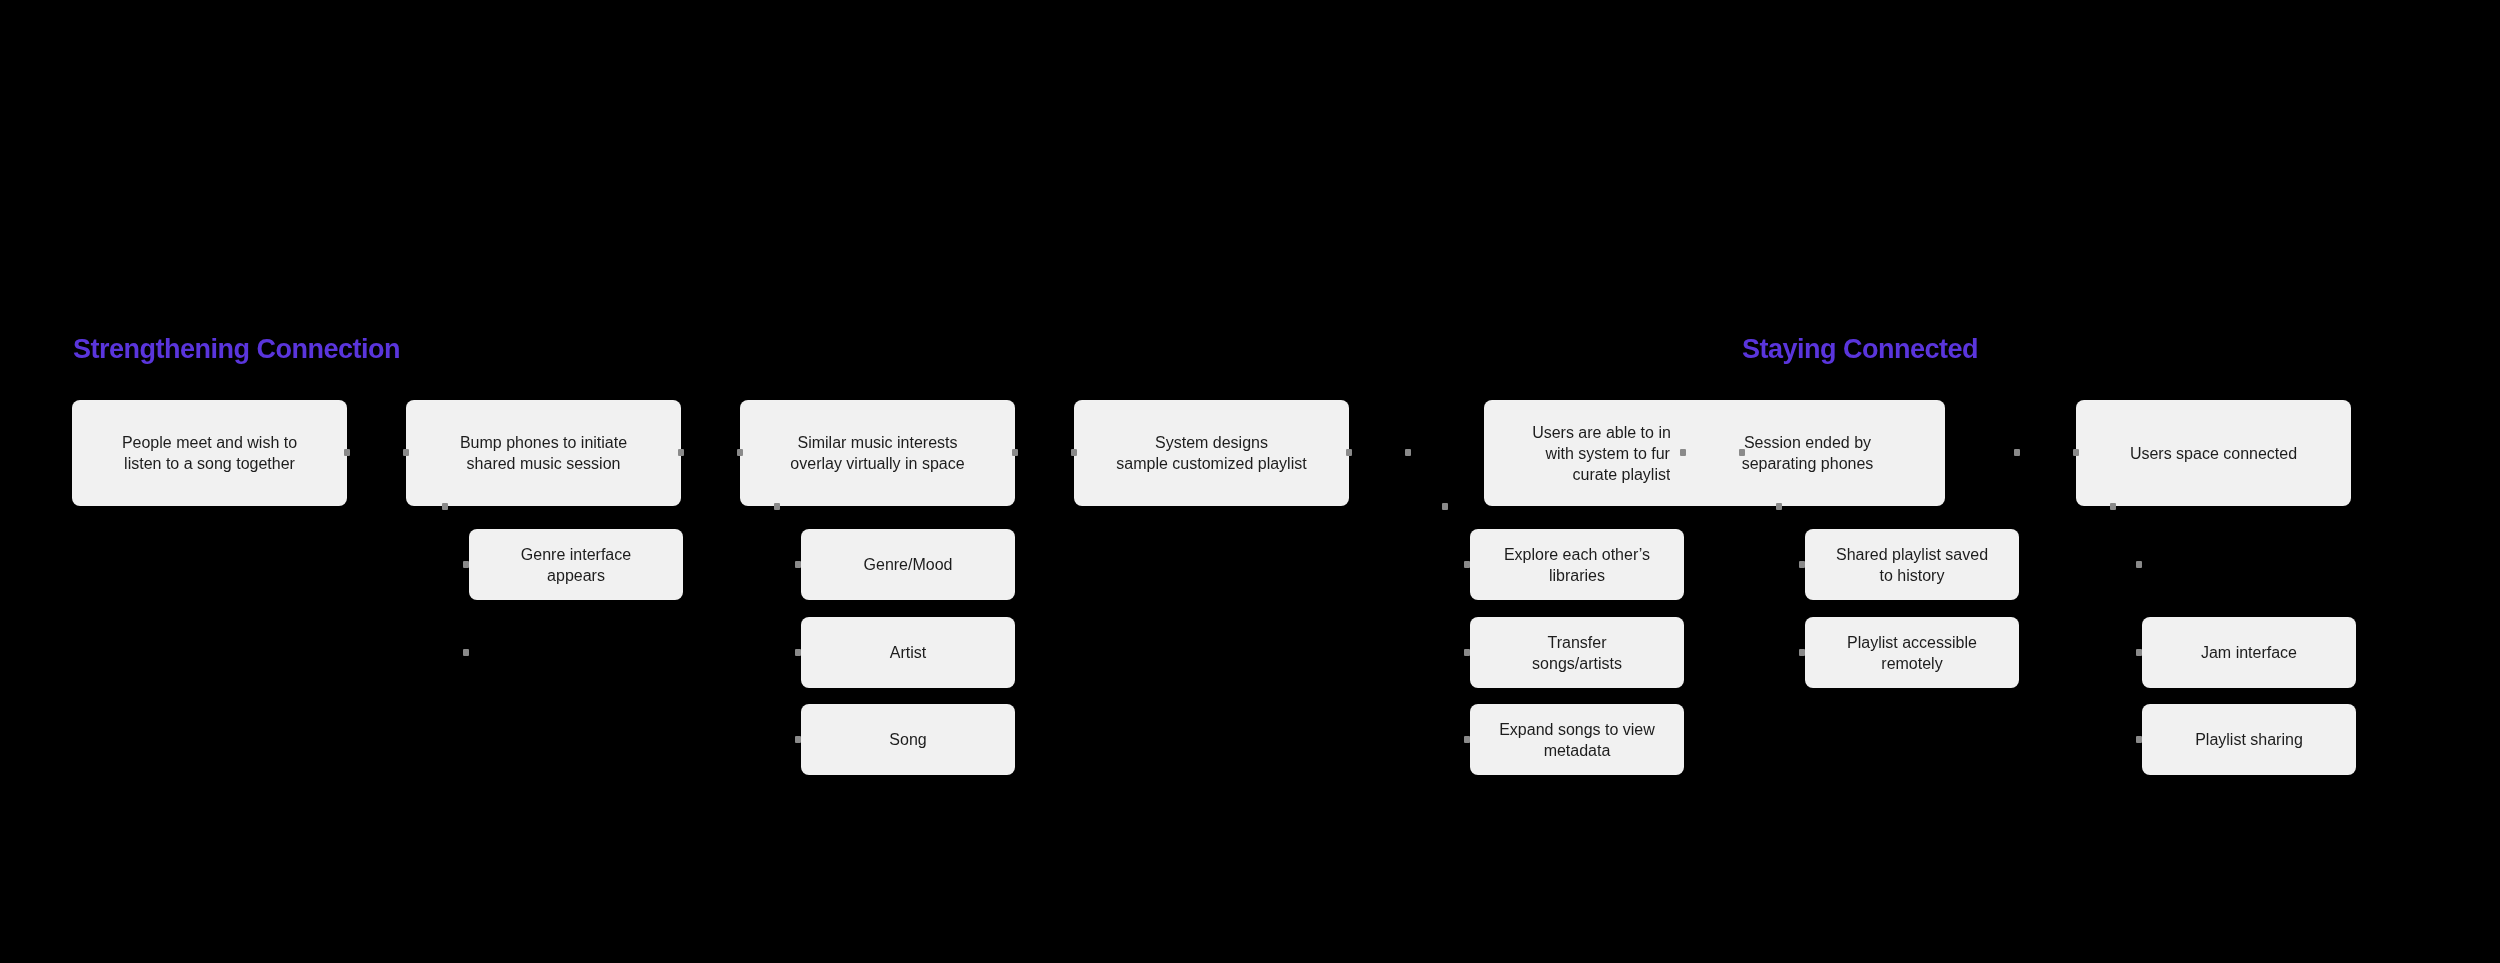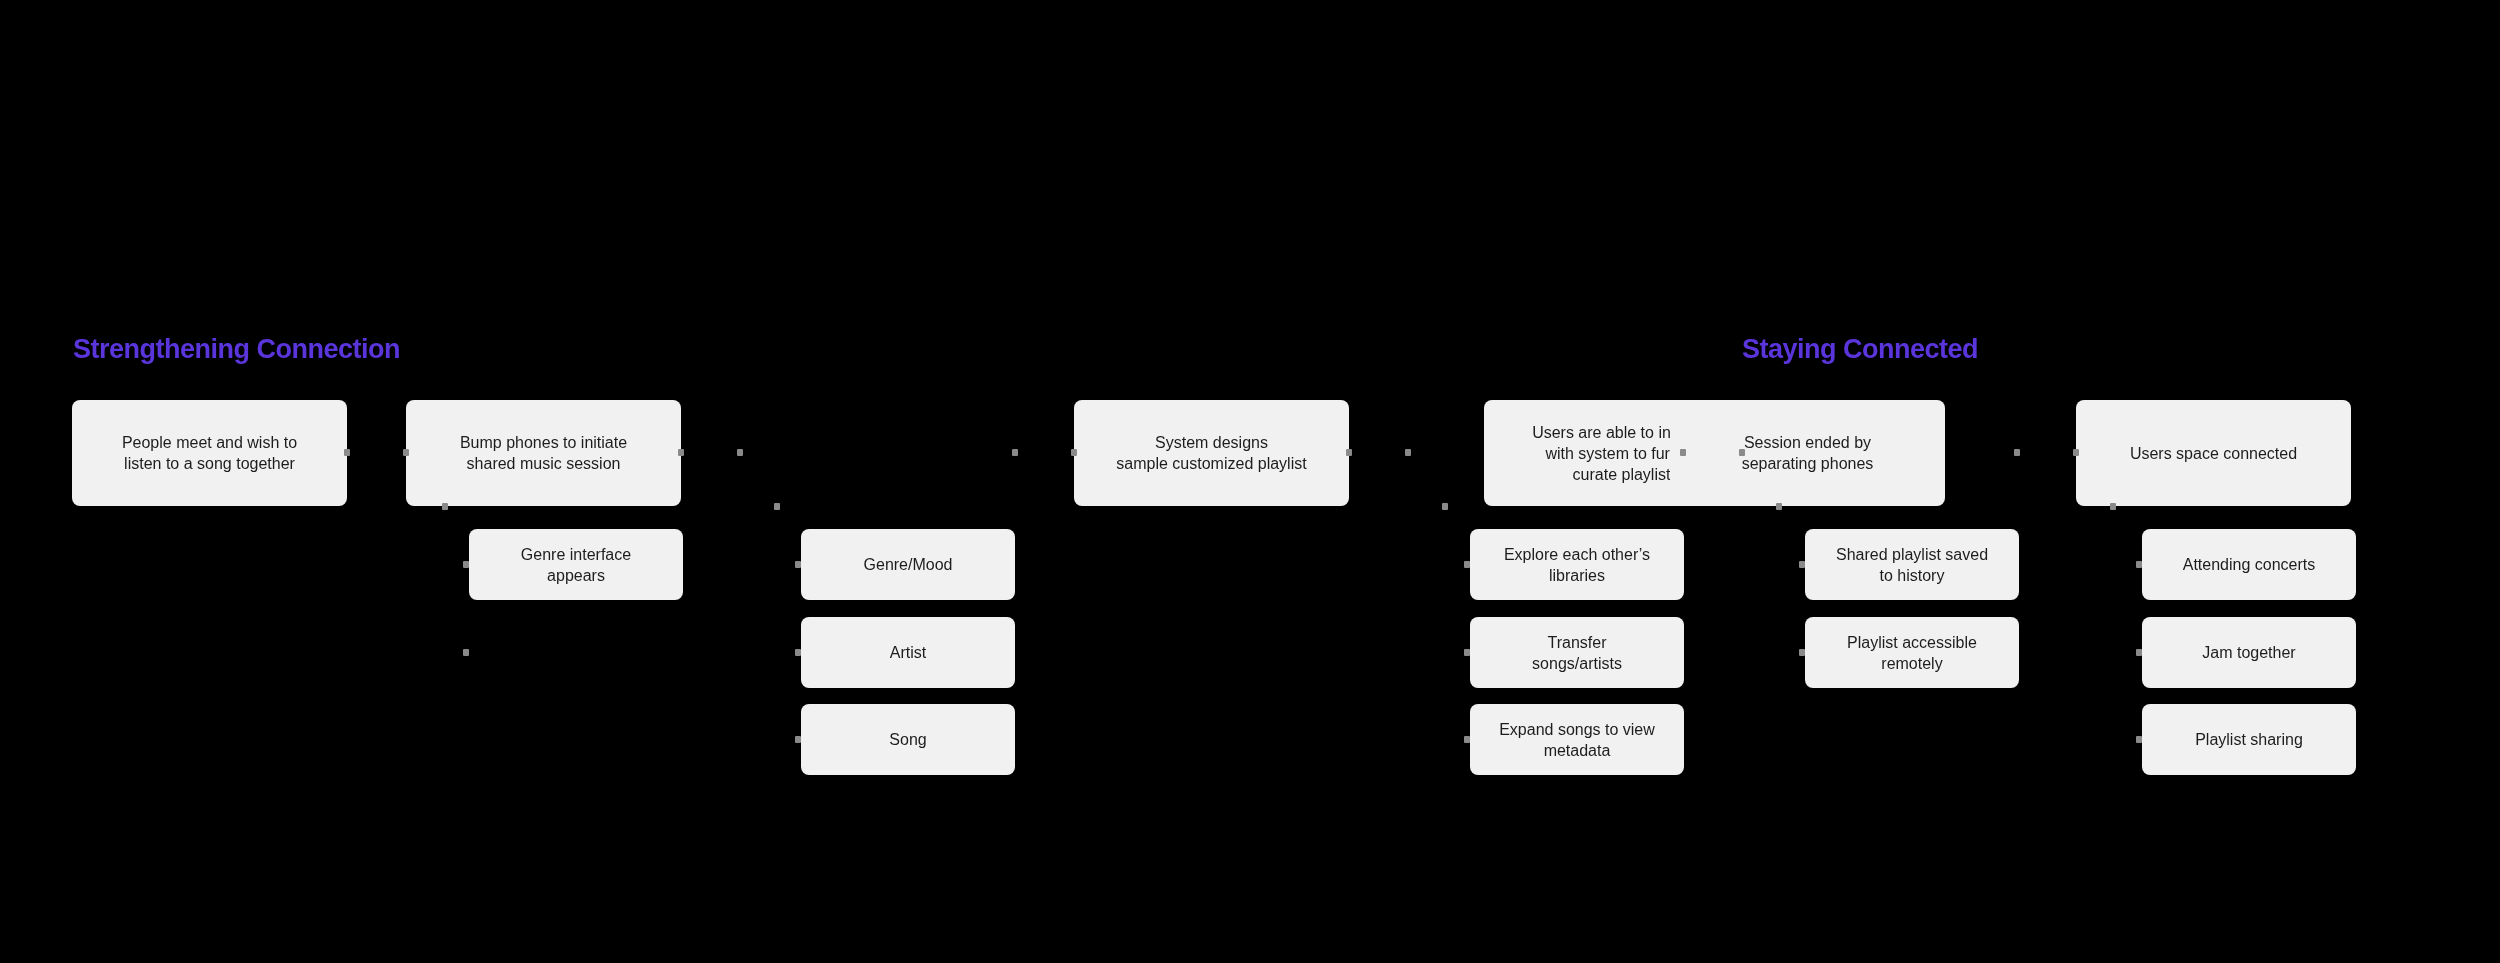--- a/index.html
+++ b/index.html
@@ -68,20 +68,24 @@
   <div class="section-title" style="left:1742px;top:336px">Staying Connected</div>
 
   <div class="node step" style="left:72px">
     <span class="box-label">People meet and wish to
 listen to a song together</span>
   </div>
   <div class="node step" style="left:406px">
     <span class="box-label">Bump phones to initiate
 shared music session</span>
   </div>
+  <div class="node step" style="left:740px">
+    <span class="box-label">Similar music interests
+overlay virtually in space</span>
+  </div>
   <div class="node step" style="left:1074px">
     <span class="box-label">System designs
 sample customized playlist</span>
   </div>
   <div class="node step" style="left:1484px">
     <span class="box-label">Users are able to interact
 with system to further
 curate playlist</span>
   </div>
   <div class="node step" style="left:1670px">
@@ -122,25 +126,22 @@
 
   <div class="node substep row2" style="left:1805px">
     <span class="box-label">Shared playlist saved
 to history</span>
   </div>
   <div class="node substep row3" style="left:1805px">
     <span class="box-label">Playlist accessible
 remotely</span>
   </div>
 
-  <div class="node substep row2" style="left:2142px">
-    <span class="box-label">Attending concerts</span>
-  </div>
   <div class="node substep row3" style="left:2142px">
-    <span class="box-label">Jam together</span>
+    <span class="box-label">Jam interface</span>
   </div>
   <div class="node substep row4" style="left:2142px">
     <span class="box-label">Playlist sharing</span>
   </div>
 
   <i class="nub" style="left:344px;top:449px"></i>
   <i class="nub" style="left:403px;top:449px"></i>
   <i class="nub" style="left:678px;top:449px"></i>
   <i class="nub" style="left:737px;top:449px"></i>
   <i class="nub" style="left:1012px;top:449px"></i>

